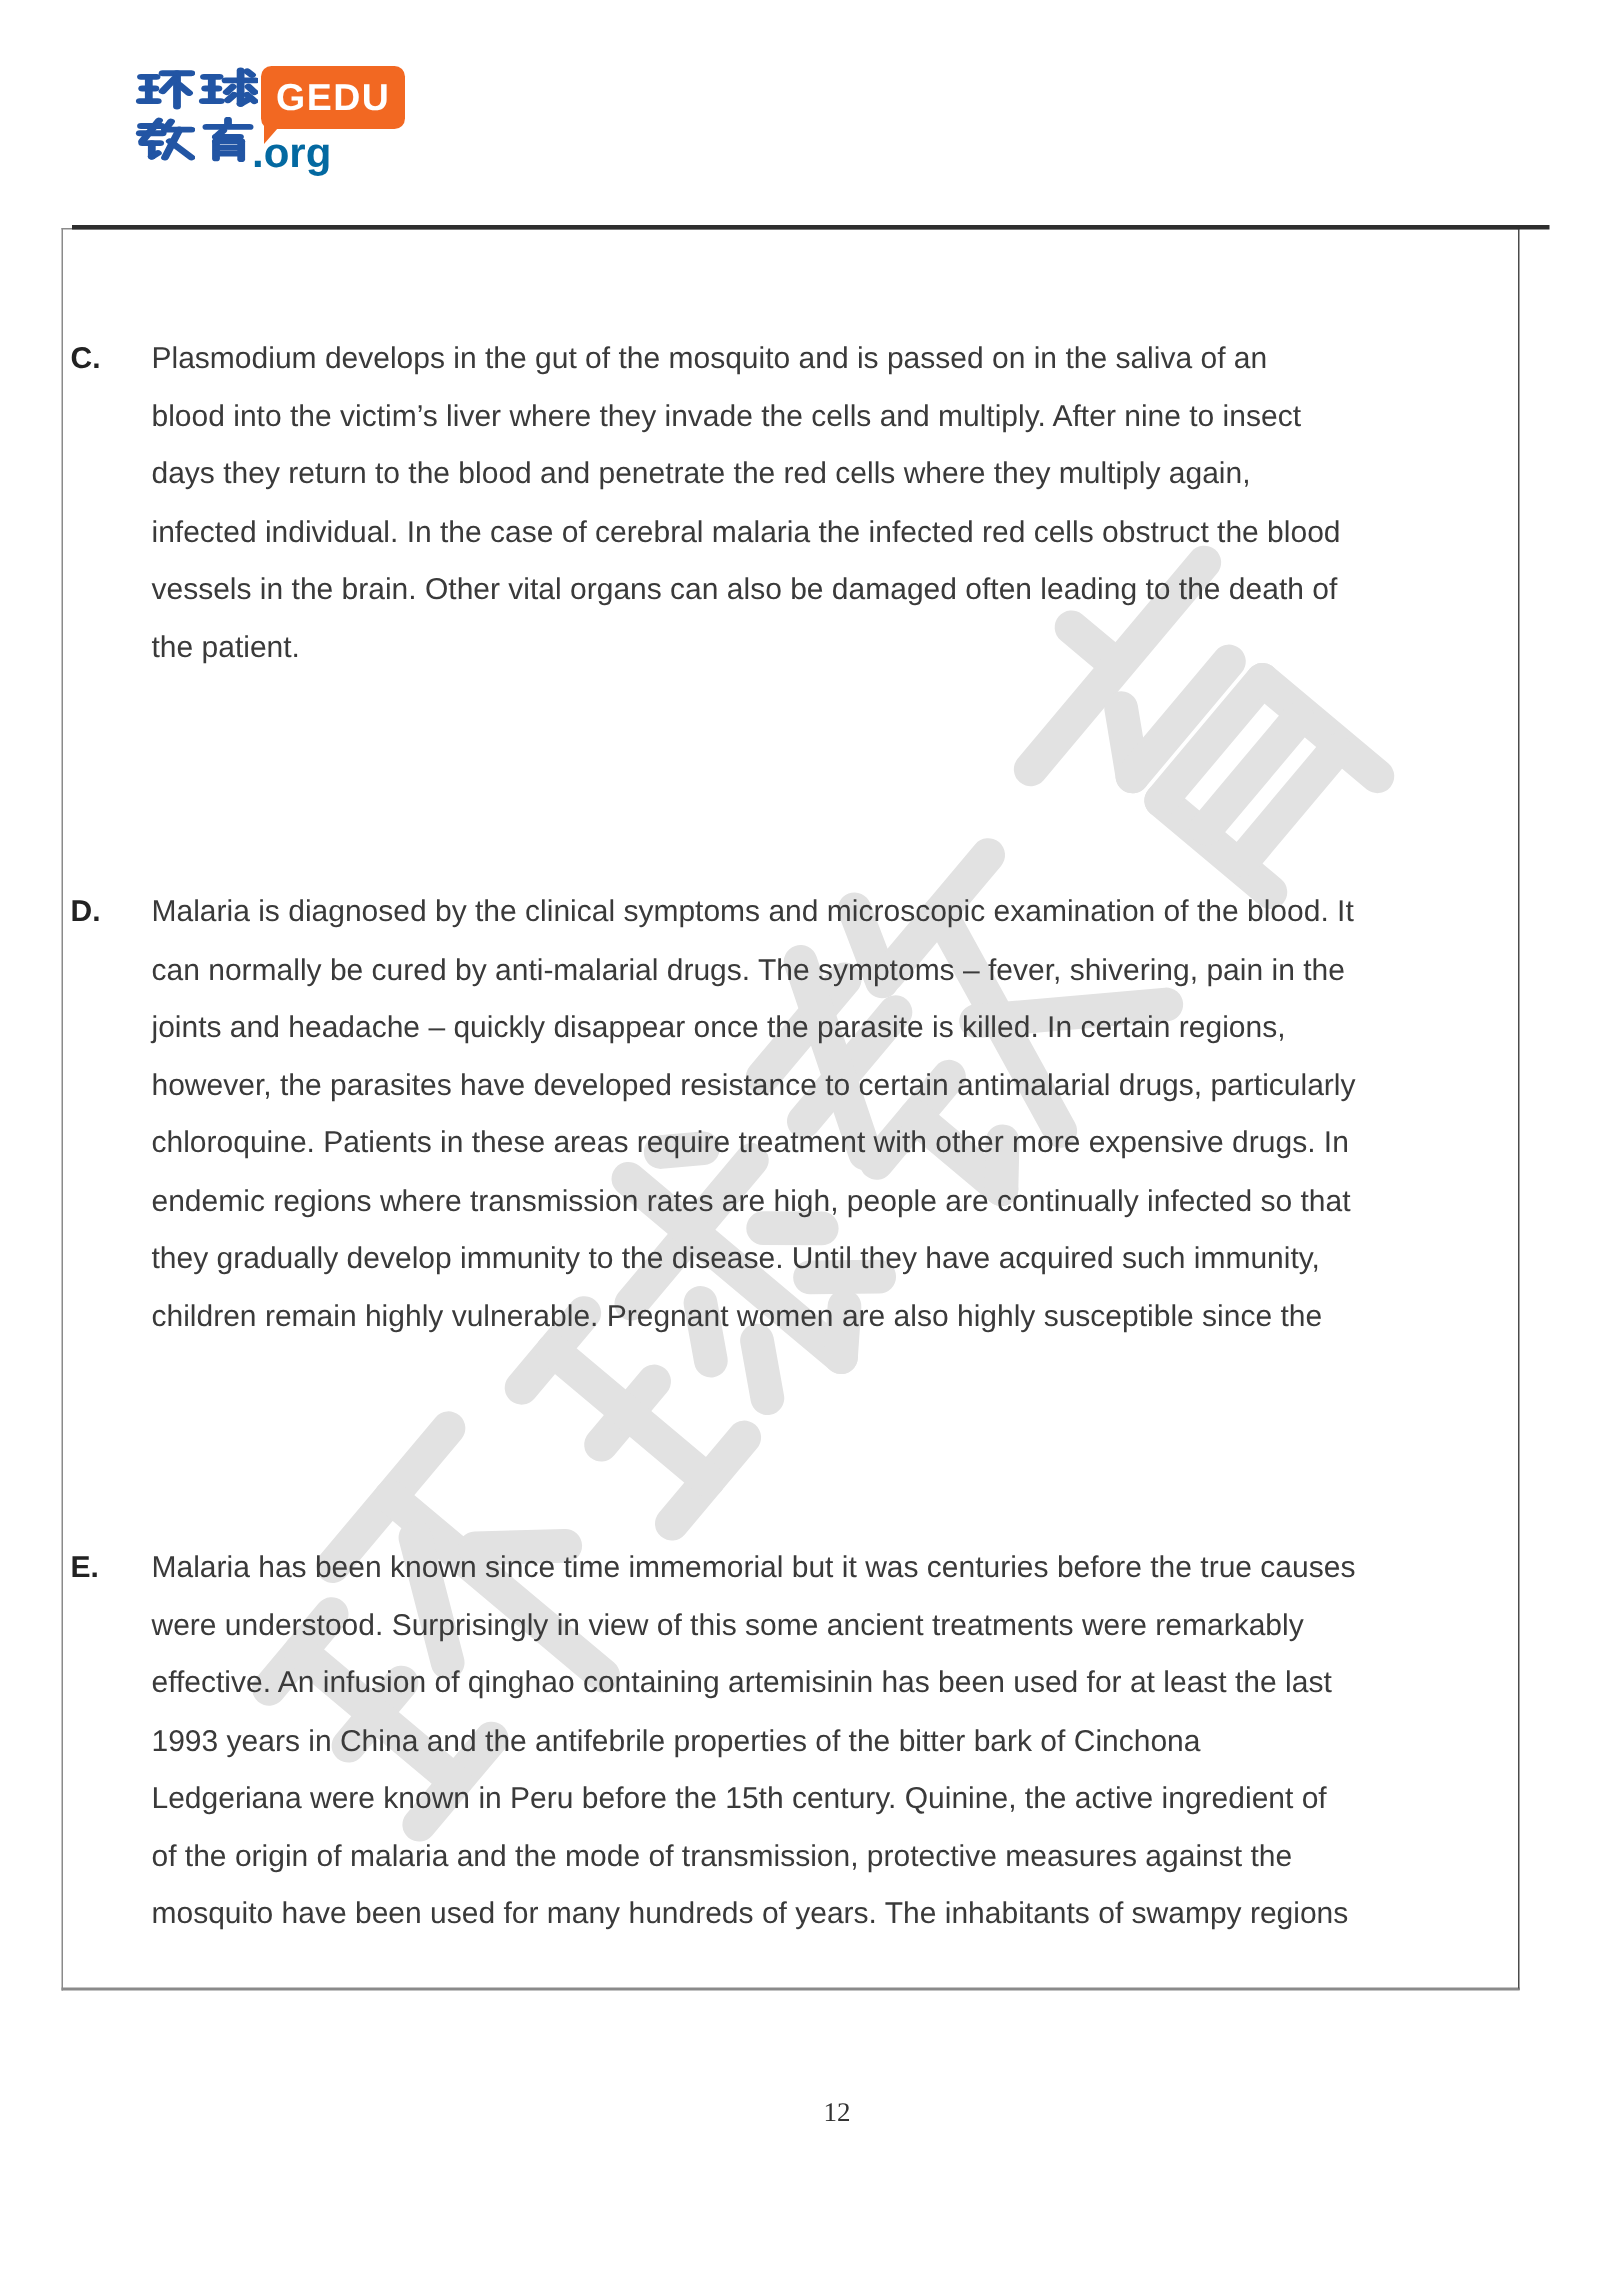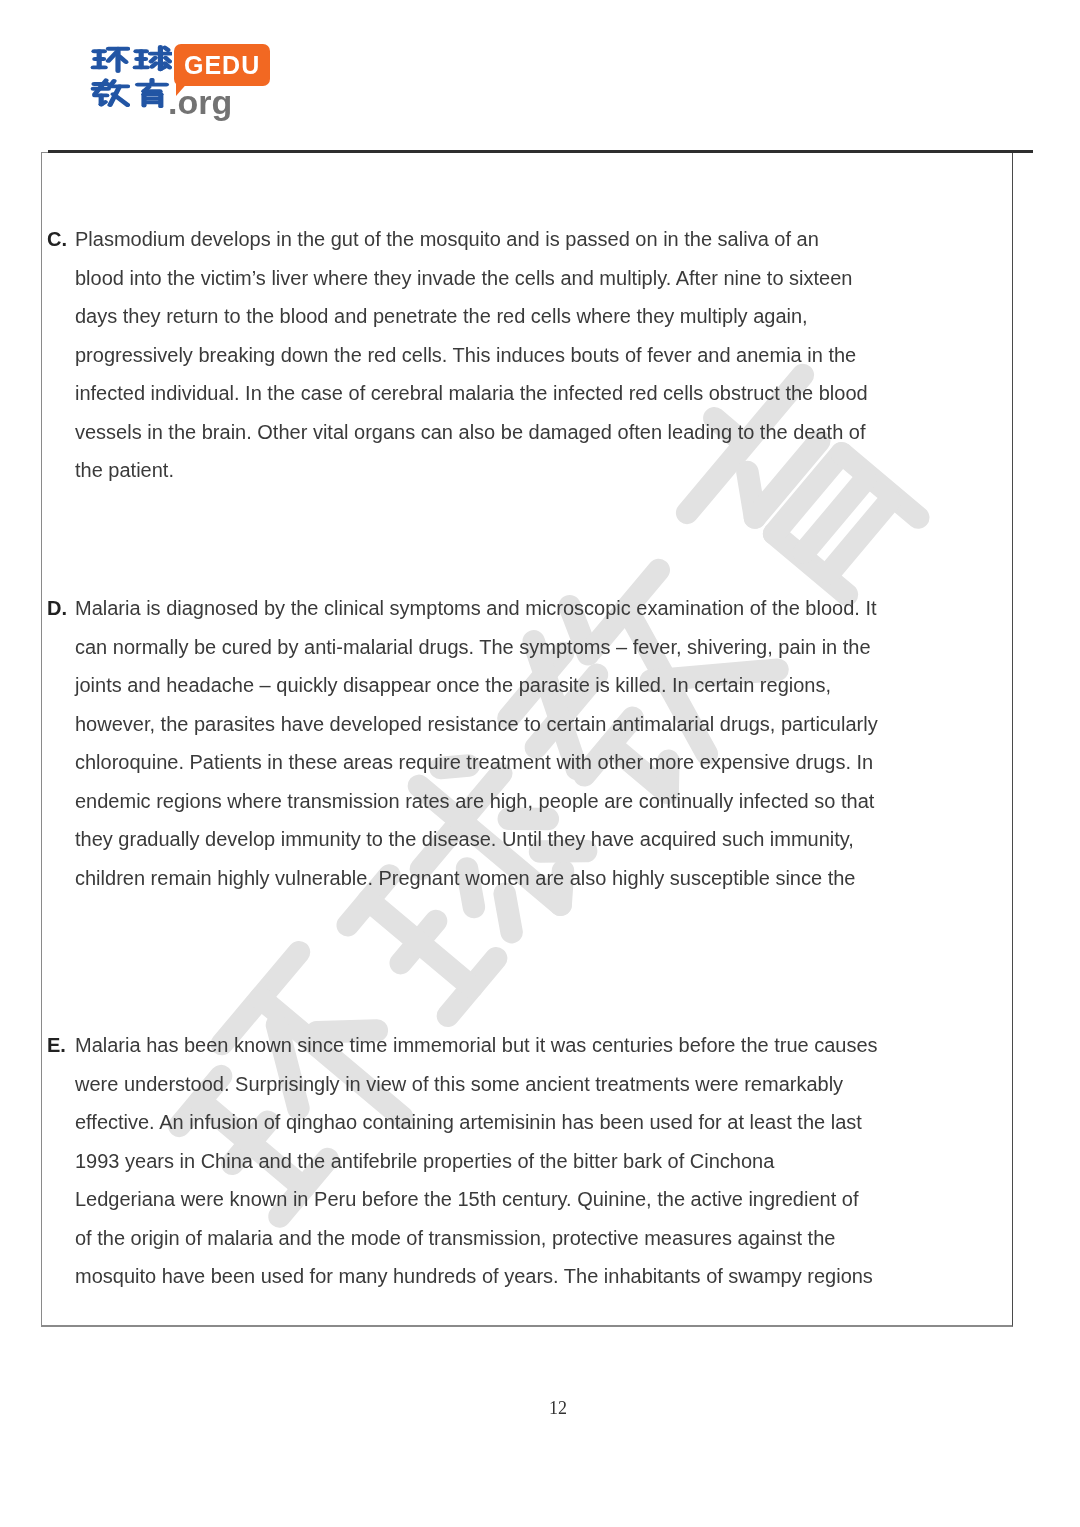--- a/index.html
+++ b/index.html
@@ -28,21 +28,21 @@
   }
   .gedu-tail {
     position:absolute; left:2px; top:36px;
     width:0; height:0;
     border-left:14px solid #f26822;
     border-bottom:16px solid transparent;
   }
   .org-text {
     position:relative;
     margin-top:1px; margin-left:-6px;
-    color:#737373; font-weight:bold; font-size:34px; line-height:30px;
+    color:#0369a1; font-weight:bold; font-size:28px; line-height:30px;
     letter-spacing:0px;
   }
 
   
   .watermark {
     position:absolute; left:28px; top:665px;
     display:flex; gap:12px;
     transform:rotate(-50deg);
     transform-origin:center center;
     color:#e2e2e2;
@@ -78,21 +78,21 @@
     position:absolute; left:47px;
     width:960px;
     font-size:20px; line-height:38.5px;
     color:#3a3a3a;
     z-index:3;
   }
   .para .letter {
     position:absolute; left:0; top:0;
     font-weight:bold; color:#222222;
   }
-  .para .lines { margin-left:28px; }
+  .para .lines { margin-left:54px; }
   .para .line { white-space:nowrap; }
 
   .para-c { top:220px; }
   .para-d { top:589px; }
   .para-e { top:1026px; }
 
   
   .page-number {
     position:absolute; left:0; top:1398px; width:1080px;
     text-align:center;
@@ -203,23 +203,22 @@
   </div>
 
   <div class="top-rule"></div>
 
   <div class="content-box"></div>
 
   <div class="para para-c">
     <span class="letter">C.</span>
     <div class="lines">
       <div class="line">Plasmodium develops in the gut of the mosquito and is passed on in the saliva of an</div>
-      <div class="line">blood into the victim’s liver where they invade the cells and multiply. After nine to sixteen</div>
+      <div class="line">blood into the victim’s liver where they invade the cells and multiply. After nine to insect</div>
       <div class="line">days they return to the blood and penetrate the red cells where they multiply again,</div>
-      <div class="line">progressively breaking down the red cells. This induces bouts of fever and anemia in the</div>
       <div class="line">infected individual. In the case of cerebral malaria the infected red cells obstruct the blood</div>
       <div class="line">vessels in the brain. Other vital organs can also be damaged often leading to the death of</div>
       <div class="line">the patient.</div>
     </div>
   </div>
 
   <div class="para para-d">
     <span class="letter">D.</span>
     <div class="lines">
       <div class="line">Malaria is diagnosed by the clinical symptoms and microscopic examination of the blood. It</div>

